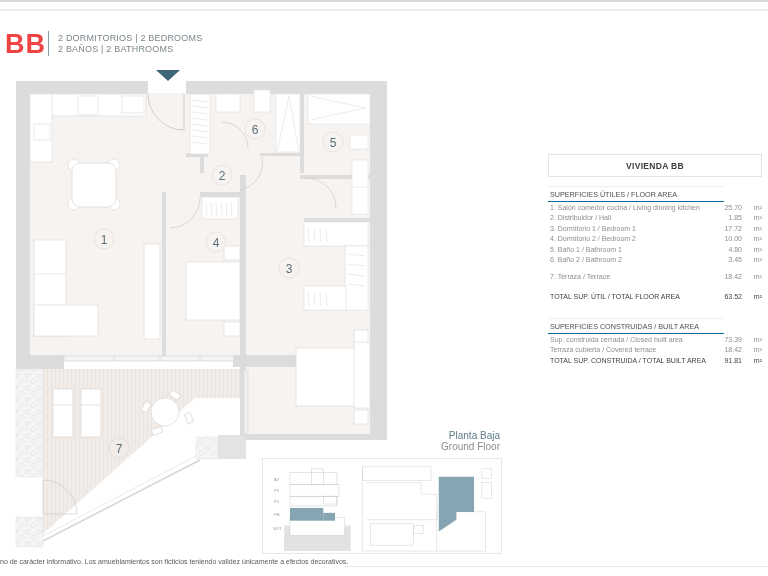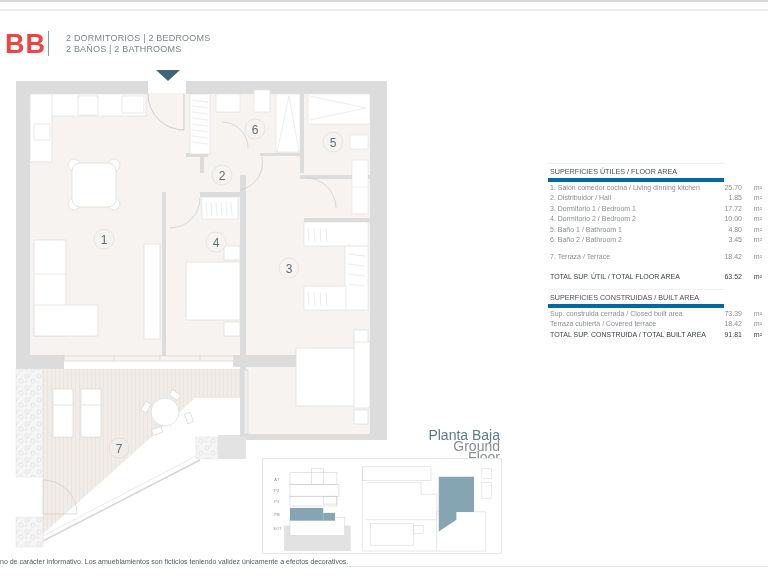--- a/index.html
+++ b/index.html
@@ -5,39 +5,39 @@
   * { box-sizing: border-box; margin: 0; padding: 0; }
   html, body { width: 768px; height: 576px; background: #ffffff; overflow: hidden; }
   body { position: relative; font-family: "Liberation Sans", "DejaVu Sans", sans-serif; color: #6a6e72; }
 
   .top-rule-1 { position: absolute; left: 0; top: 0; width: 768px; height: 2px; background: #d8d8d8; }
   .top-rule-2 { position: absolute; left: 0; top: 9px; width: 768px; height: 2px; background: #ececec; }
 
   
   .unit-code { position: absolute; left: 5px; top: 29px; font-size: 27px; font-weight: bold; color: #ef4444; letter-spacing: 1px; line-height: 30px; }
   .header-divider { position: absolute; left: 48px; top: 31px; width: 1px; height: 25px; background: #8a9aa3; }
-  .header-specs { position: absolute; left: 66px; top: 33px; font-size: 9px; color: #7b868c; line-height: 11px; letter-spacing: 0.2px; }
+  .header-specs { position: absolute; left: 58px; top: 33px; font-size: 9px; color: #7b868c; line-height: 11px; letter-spacing: 0.2px; }
   .header-specs div { white-space: nowrap; }
 
   
   .plan { position: absolute; left: 0; top: 60px; width: 420px; height: 490px; }
 
   
   .panel { position: absolute; left: 548px; top: 154px; width: 214px; }
   .panel-title-box { border: 1px solid #e3e3e3; height: 23px; display: flex; align-items: center; justify-content: center; font-size: 8.5px; font-weight: bold; color: #3a3e42; letter-spacing: 0.3px; }
-  .section-head { font-size: 7.2px; color: #4a4e52; margin-top: 8px; padding: 3px 2px 2px; border-top: 1px solid #efefef; border-bottom: 4px solid #0369a1; width: 176px; }
+  .section-head { font-size: 7.2px; color: #4a4e52; margin-top: 8px; padding: 3px 2px 2px; border-top: 1px solid #efefef; border-bottom: 1px solid #0369a1; width: 176px; }
   .row { display: flex; font-size: 7px; color: #8a8e92; height: 10.5px; align-items: center; padding-left: 2px; }
   .row .lbl { flex: 1; white-space: nowrap; }
   .row .val { width: 26px; text-align: right; }
   .row .unit { width: 20px; text-align: right; padding-right: 0; }
   .row.total { color: #3e4246; font-size: 7px; }
   .spacer { height: 6px; }
   .spacer-lg { height: 10px; }
 
-  .floor-label { position: absolute; left: 428px; top: 430px; width: 72px; text-align: right; font-size: 14px; line-height: 11px; }
+  .floor-label { position: absolute; left: 428px; top: 430px; width: 72px; text-align: right; font-size: 10px; line-height: 11px; }
   .floor-label .es { color: #5d7c89; }
   .floor-label .en { color: #8a8e92; text-align: right; }
 
   .keyplan { position: absolute; left: 262px; top: 458px; width: 240px; height: 96px; border: 1px solid #e6e6e6; background: #fff; }
 
   .disclaimer { position: absolute; left: 0; top: 558px; font-size: 7px; color: #555a5e; white-space: nowrap; }
   .disclaimer-rule { position: absolute; left: 345px; top: 566px; width: 423px; height: 1px; background: #e6e6e6; }
 
   svg text { font-family: "Liberation Sans", "DejaVu Sans", sans-serif; }
 </style>
@@ -254,20 +254,21 @@
         <text x="255" y="134">6</text>
       </g>
     <g>
         <circle cx="119" cy="448" r="10" fill="#f1ece8" stroke="#e0dad5" stroke-width="0.8"></circle>
         <text x="119" y="453">7</text>
       </g>
   </g>
 </svg>
 
 <div class="panel">
+  <div class="panel-title-box">VIVIENDA BB</div>
 
   <div class="section-head" style="margin-top:9px;">SUPERFICIES ÚTILES / FLOOR AREA</div>
   <div class="row">
       <span class="lbl">1. Salón comedor cocina / Living dinning kitchen</span>
       <span class="val">25.70</span>
       <span class="unit">m²</span>
     </div>
   <div class="row">
       <span class="lbl">2. Distribuidor / Hall</span>
       <span class="val">1.85</span>
@@ -299,21 +300,21 @@
       <span class="val">18.42</span>
       <span class="unit">m²</span>
     </div>
   <div class="spacer-lg"></div>
   <div class="row total">
       <span class="lbl">TOTAL SUP. ÚTIL / TOTAL FLOOR AREA</span>
       <span class="val">63.52</span>
       <span class="unit">m²</span>
     </div>
 
-  <div class="section-head" style="margin-top:7px;">SUPERFICIES CONSTRUIDAS / BUILT AREA</div>
+  <div class="section-head" style="margin-top:16px;">SUPERFICIES CONSTRUIDAS / BUILT AREA</div>
   <div class="row">
       <span class="lbl">Sup. construida cerrada / Closed built area</span>
       <span class="val">73.39</span>
       <span class="unit">m²</span>
     </div>
   <div class="row">
       <span class="lbl">Terraza cubierta / Covered terrace</span>
       <span class="val">18.42</span>
       <span class="unit">m²</span>
     </div>

